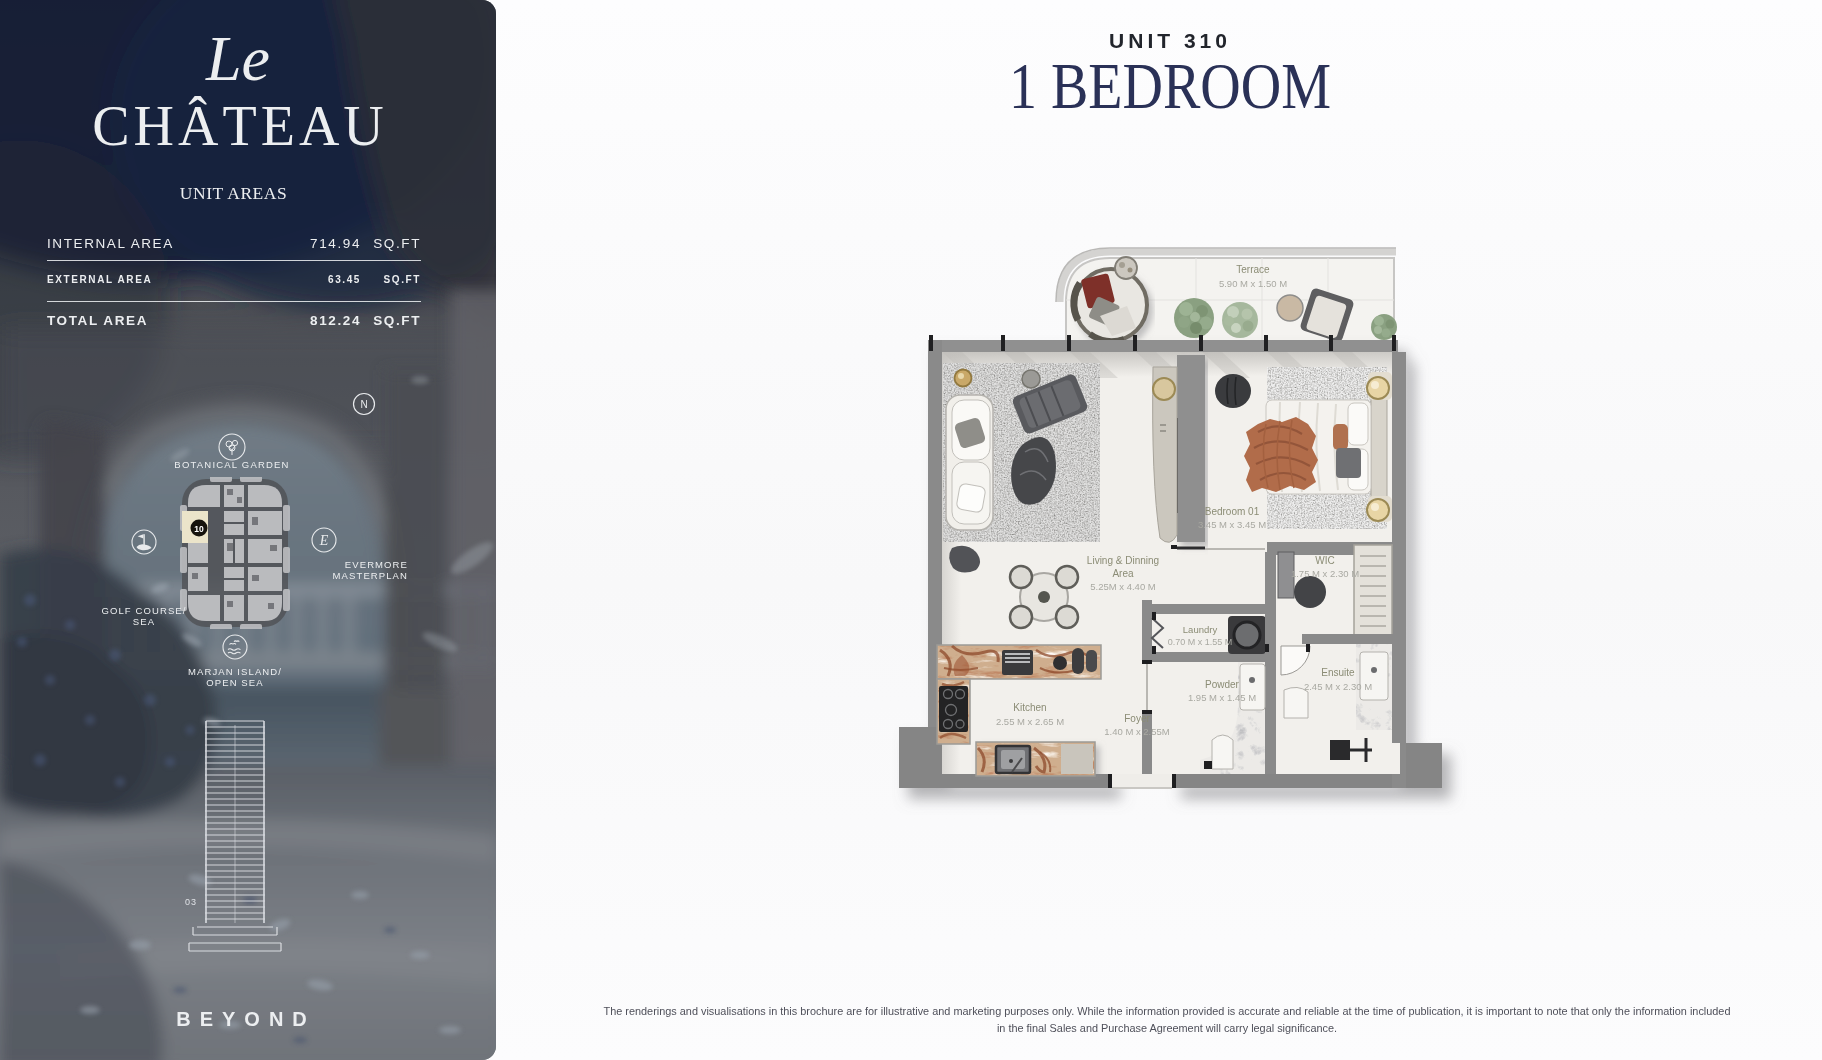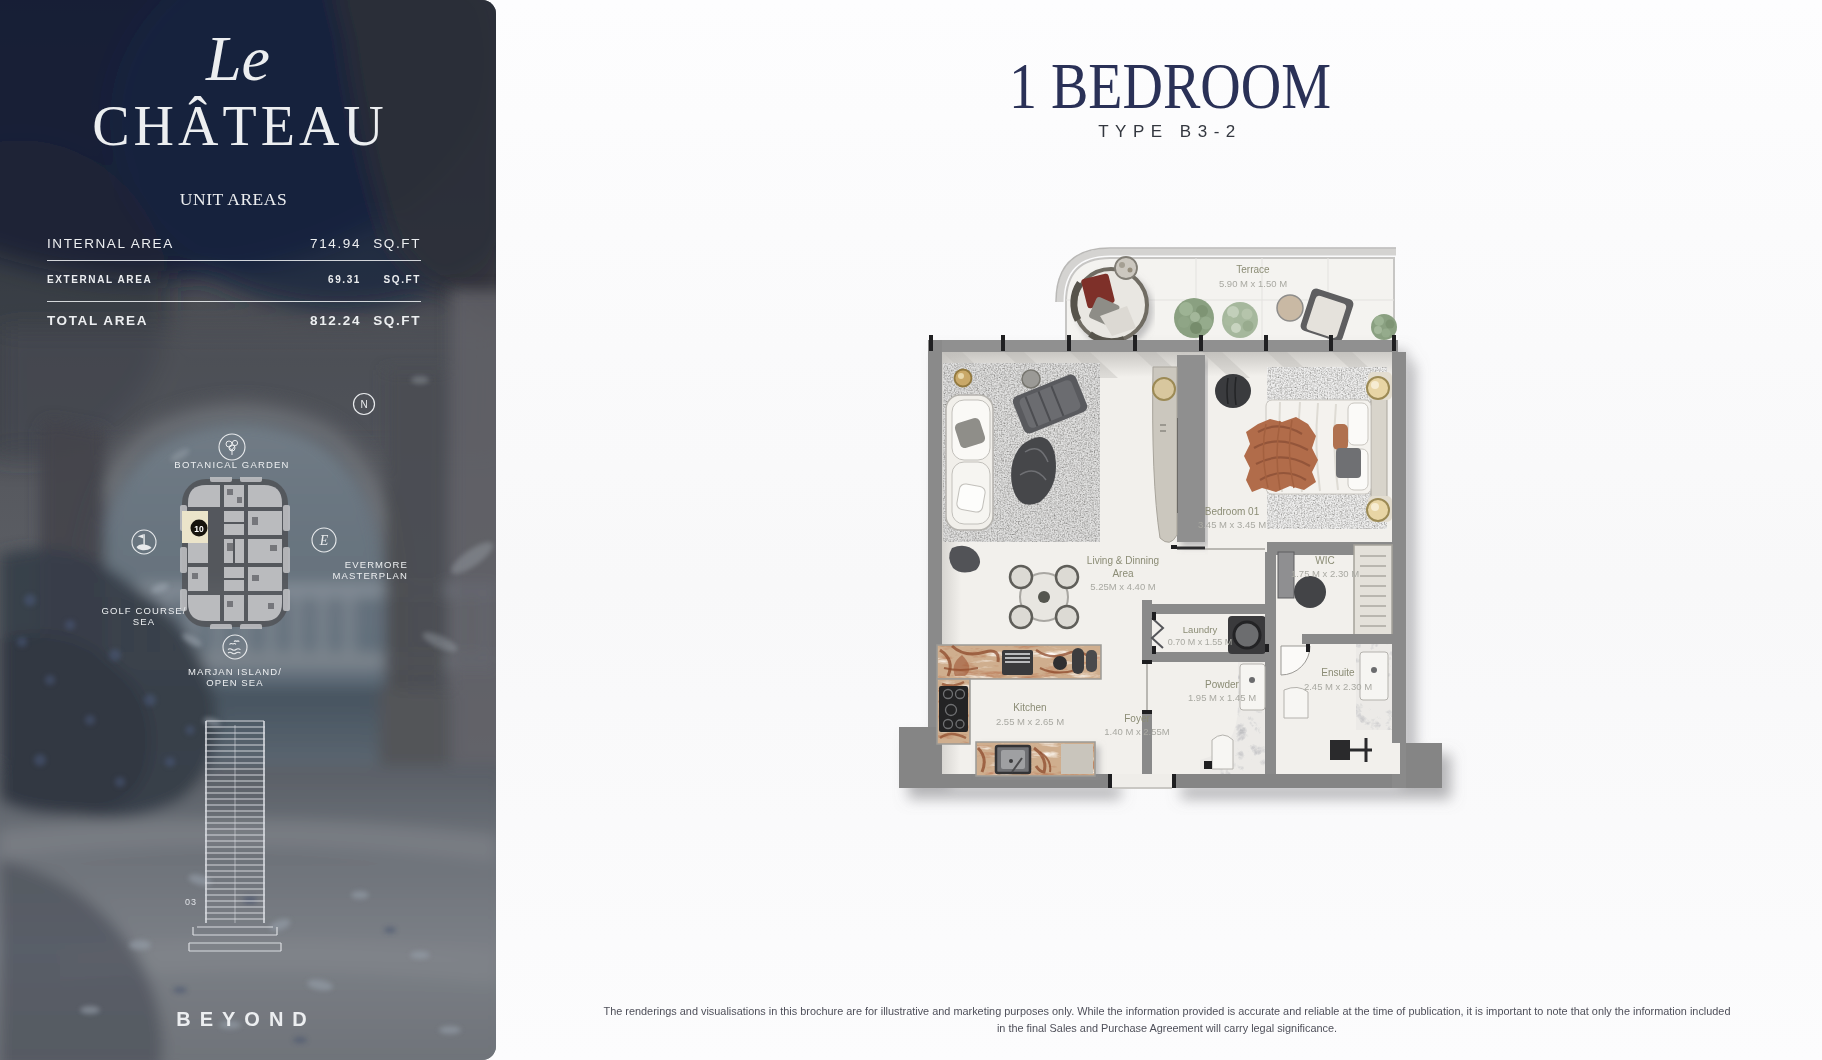--- a/index.html
+++ b/index.html
@@ -155,27 +155,27 @@
 <ellipse cx="180" cy="990" rx="7" ry="3"></ellipse>
           <ellipse cx="300" cy="1040" rx="7" ry="3"></ellipse>
 </g>
 </svg>
 
 
 <div class="txt" style="left:-12px;width:500px;top:22px;font-family:'Liberation Serif',serif;font-style:italic;font-size:64px;">Le</div>
 
 <div class="txt" style="left:-5px;width:490px;top:94px;font-family:'Liberation Serif',serif;font-size:56px;font-weight:400;letter-spacing:4px;">CHÂTEAU</div>
 
-<div class="txt" style="left:0;width:467px;top:189px;font-family:'Liberation Serif',serif;font-size:17.5px;letter-spacing:0.5px;">UNIT AREAS</div>
+<div class="txt" style="left:0;width:467px;top:183px;font-family:'Liberation Serif',serif;font-size:17.5px;letter-spacing:0.5px;">UNIT AREAS</div>
 
 <div class="txt" style="left:47px;top:236px;width:374px;text-align:left;font-size:13.5px;letter-spacing:1.6px;">INTERNAL AREA<span style="position:absolute;right:60px;text-align:right">714.94</span><span style="position:absolute;right:0">SQ.FT</span></div>
 
 <div style="position:absolute;left:47px;top:260px;width:374px;height:1px;background:rgba(240,242,245,0.85)"></div>
 
-<div class="txt" style="left:47px;top:274px;width:374px;text-align:left;font-size:10px;letter-spacing:1.6px;font-weight:bold;">EXTERNAL AREA<span style="position:absolute;right:60px;text-align:right">69.31</span><span style="position:absolute;right:0">SQ.FT</span></div>
+<div class="txt" style="left:47px;top:274px;width:374px;text-align:left;font-size:10px;letter-spacing:1.6px;font-weight:bold;">EXTERNAL AREA<span style="position:absolute;right:60px;text-align:right">63.45</span><span style="position:absolute;right:0">SQ.FT</span></div>
 
 <div style="position:absolute;left:47px;top:301px;width:374px;height:1px;background:rgba(240,242,245,0.85)"></div>
 
 <div class="txt" style="left:47px;top:313px;width:374px;text-align:left;font-size:13.5px;letter-spacing:1.6px;font-weight:bold;">TOTAL AREA<span style="position:absolute;right:60px;text-align:right">812.24</span><span style="position:absolute;right:0">SQ.FT</span></div>
 
 
 <svg style="position:absolute;left:352px;top:392px" width="24" height="24" viewBox="0 0 24 24">
 <circle cx="12" cy="12" r="10.5" fill="none" stroke="#e8eaec" stroke-width="1.2"></circle>
 <text x="12" y="16" text-anchor="middle" font-size="10" fill="#e8eaec" font-family="Liberation Sans">N</text>
 </svg>
@@ -285,26 +285,26 @@
 <path d="M60,10 L60,208" opacity="0.5"></path>
 <path d="M22,212 L98,212 M18,220 L102,220 M14,228 L106,228 M14,236 L106,236"></path>
 <path d="M14,228 L14,236 M106,228 L106,236 M18,212 L18,220 M102,212 L102,220"></path>
 </g>
 <text x="10" y="190" font-size="9" fill="#dfe2e6" font-family="Liberation Sans" letter-spacing="1">03</text>
 </svg>
 
 <div class="txt" style="left:4px;width:484px;top:1008px;font-size:20px;font-weight:bold;letter-spacing:9px;">BEYOND</div>
 </div>
 
+<div class="hdr" style="left:880px;top:29px;width:580px;color:#22252c;font-size:21px;font-weight:bold;letter-spacing:4px;">UNIT 310</div>
 
 <svg class="hdr" style="left:880px;top:48px" width="580" height="75" viewBox="0 0 580 75">
       <text x="290" y="60" text-anchor="middle" font-family="Liberation Serif" font-size="66" fill="#2a3157" textLength="322" lengthAdjust="spacingAndGlyphs">1 BEDROOM</text>
     </svg>
 
-<div class="hdr" style="left:880px;top:122px;width:580px;color:#33373f;font-size:17px;letter-spacing:6.5px;">TYPE B3-2</div>
 
 <svg id="plan" style="position:absolute;left:870px;top:230px" width="620" height="600" viewBox="870 230 620 600">
 <defs>
 <filter id="spDark" x="0" y="0" width="100%" height="100%">
 <feTurbulence type="fractalNoise" baseFrequency="0.7" numOctaves="2" result="n"></feTurbulence>
 <feColorMatrix in="n" type="matrix" values="0 0 0 0 0.1 0 0 0 0 0.1 0 0 0 0 0.1 0.8 0.8 0.8 0 -0.4"></feColorMatrix>
 <feComposite operator="in" in2="SourceGraphic"></feComposite>
 </filter>
 <filter id="spWhite" x="0" y="0" width="100%" height="100%">
 <feTurbulence type="fractalNoise" baseFrequency="0.7" numOctaves="2" seed="3" result="n"></feTurbulence>

